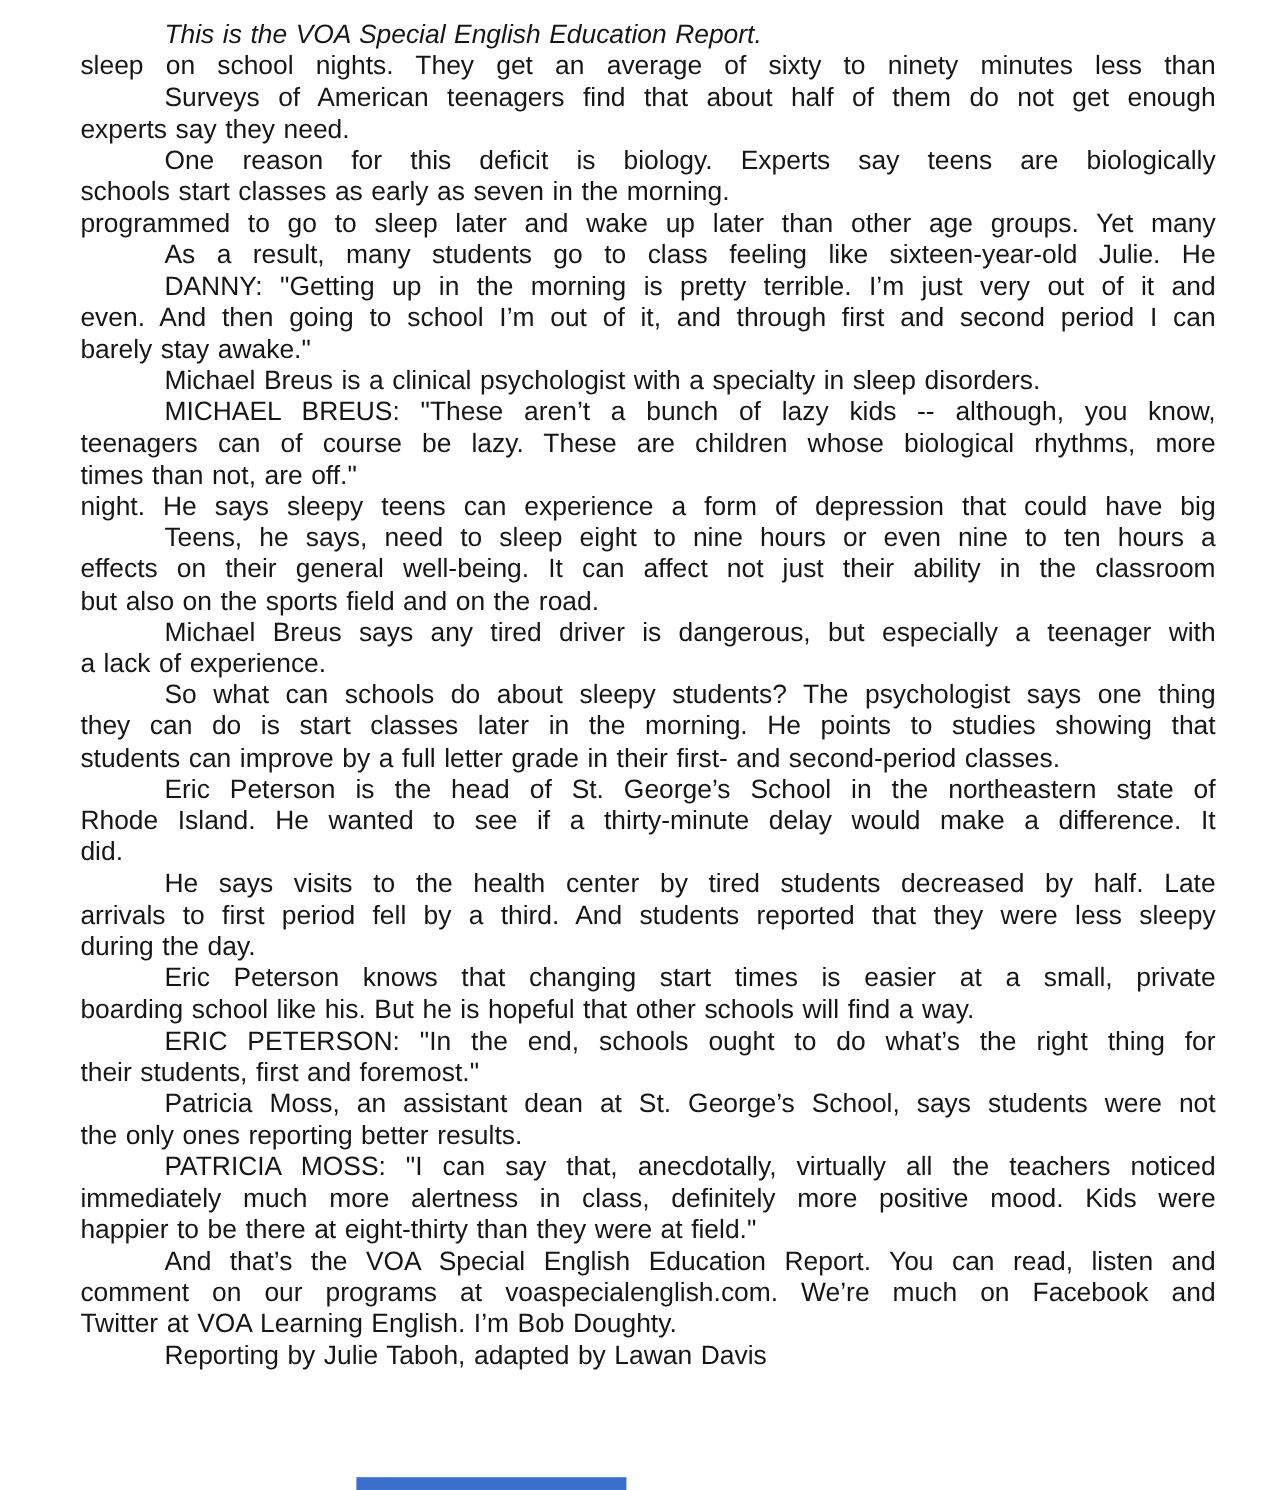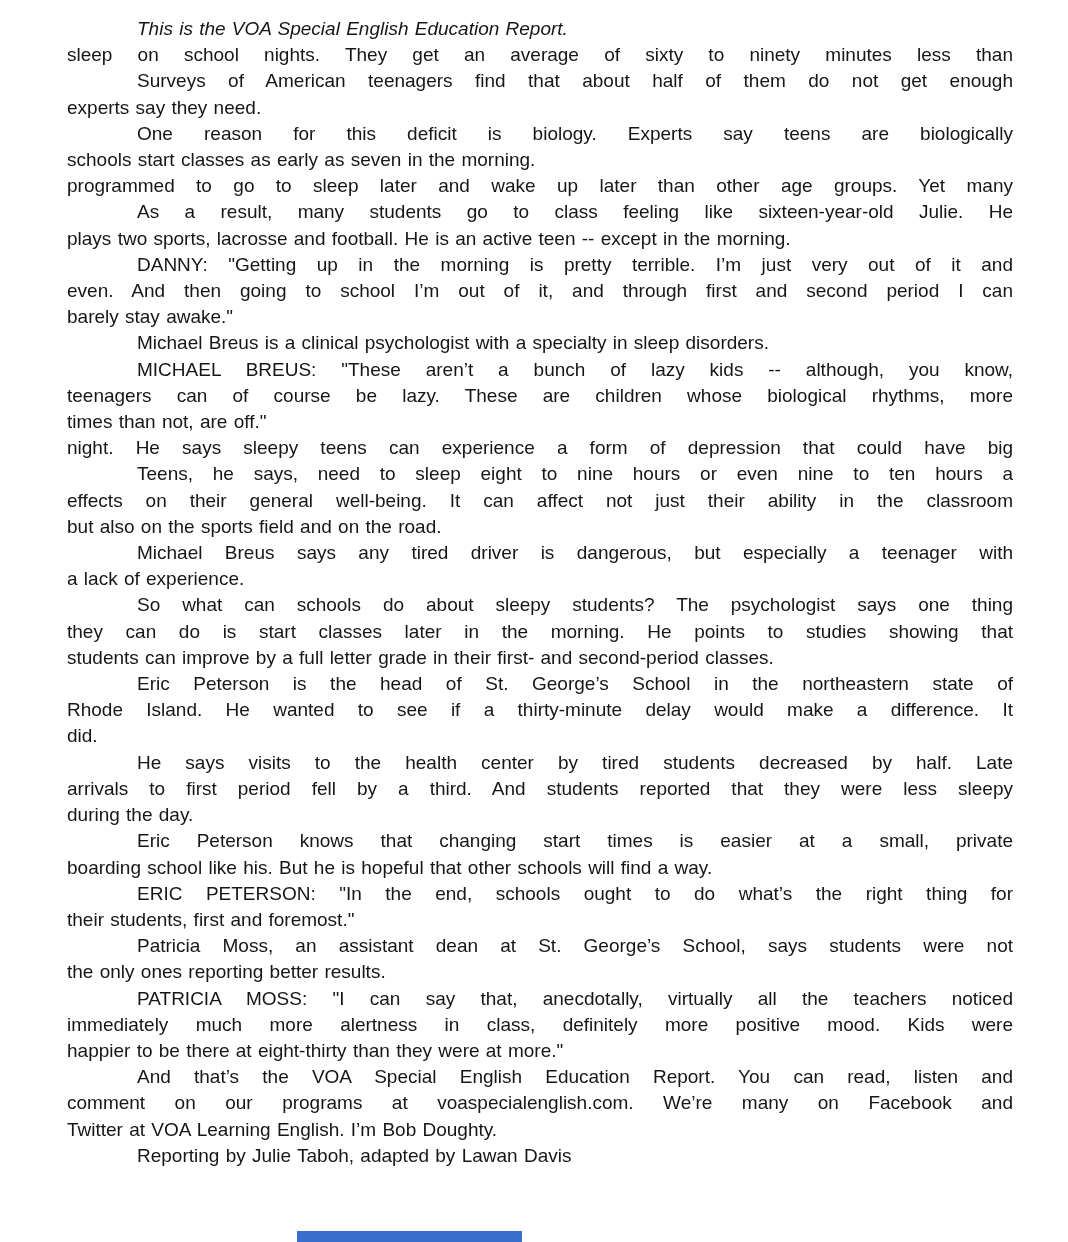--- a/index.html
+++ b/index.html
@@ -8,21 +8,21 @@
     width: 1068px;
     height: 1242px;
     background: #ffffff;
     color: #161616;
     font-family: "Liberation Sans", sans-serif;
     position: relative;
     overflow: hidden;
   }
   .doc {
     padding: 16px 55px 0 67px;
-    font-size: 19px;
+    font-size: 22px;
     line-height: 26.2px;
     -webkit-font-smoothing: antialiased;
   }
   p { margin: 0; padding: 0; }
   .line {
     display: block;
     text-align: left;
     word-spacing: 1px;
   }
   .line.first { text-indent: 70px; }
@@ -53,21 +53,20 @@
         <span class="line first stretch">Surveys of American teenagers find that about half of them do not get enough</span>
         <span class="line">experts say they need.</span>
       </p>
       <p>
         <span class="line first stretch">One reason for this deficit is biology. Experts say teens are biologically</span>
         <span class="line">schools start classes as early as seven in the morning.</span>
         <span class="line stretch">programmed to go to sleep later and wake up later than other age groups. Yet many</span>
       </p>
       <p>
         <span class="line first stretch">As a result, many students go to class feeling like sixteen-year-old Julie. He</span>
-        <span class="line">plays two sports, lacrosse and football. He is an active teen -- except in the morning.</span>
       </p>
       <p>
         <span class="line first stretch">DANNY: "Getting up in the morning is pretty terrible. I’m just very out of it and</span>
         <span class="line stretch">even. And then going to school I’m out of it, and through first and second period I can</span>
         <span class="line">barely stay awake."</span>
       </p>
       <p>
         <span class="line first">Michael Breus is a clinical psychologist with a specialty in sleep disorders.</span>
       </p>
       <p>
@@ -108,25 +107,25 @@
         <span class="line first stretch">ERIC PETERSON: "In the end, schools ought to do what’s the right thing for</span>
         <span class="line">their students, first and foremost."</span>
       </p>
       <p>
         <span class="line first stretch">Patricia Moss, an assistant dean at St. George’s School, says students were not</span>
         <span class="line">the only ones reporting better results.</span>
       </p>
       <p>
         <span class="line first stretch">PATRICIA MOSS: "I can say that, anecdotally, virtually all the teachers noticed</span>
         <span class="line stretch">immediately much more alertness in class, definitely more positive mood. Kids were</span>
-        <span class="line">happier to be there at eight-thirty than they were at more."</span>
+        <span class="line">happier to be there at eight-thirty than they were at field."</span>
       </p>
       <p>
         <span class="line first stretch">And that’s the VOA Special English Education Report. You can read, listen and</span>
-        <span class="line stretch">comment on our programs at voaspecialenglish.com. We’re many on Facebook and</span>
+        <span class="line stretch">comment on our programs at voaspecialenglish.com. We’re much on Facebook and</span>
         <span class="line">Twitter at VOA Learning English. I’m Bob Doughty.</span>
       </p>
     </div>
 
 
   <p class="line first">Reporting by Julie Taboh, adapted by Lawan Davis</p>
 </div>
 
 <div class="blue-bar" style="background: rgb(59, 111, 206);"></div>
 

